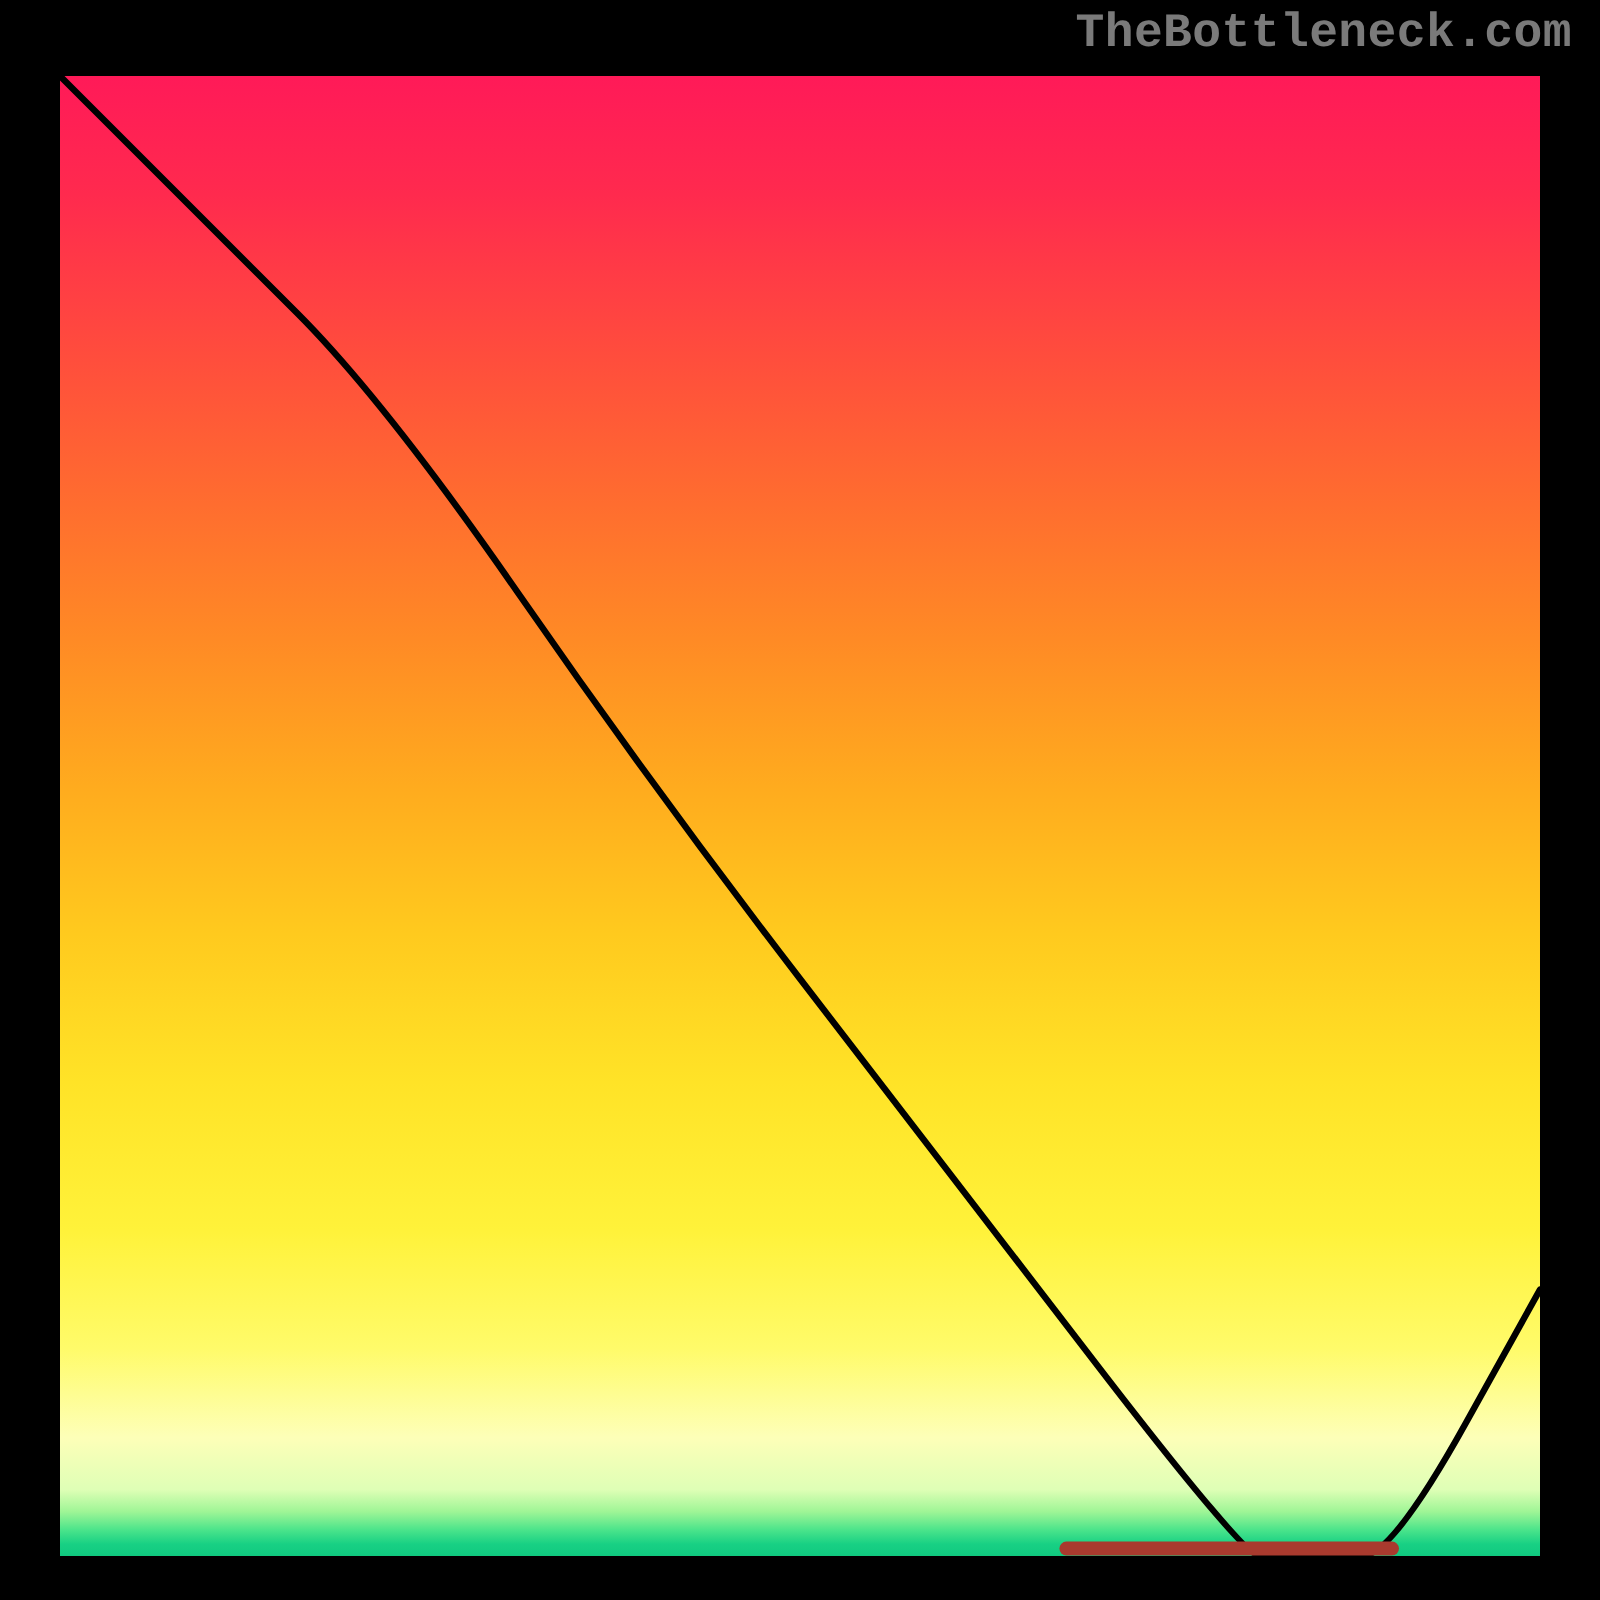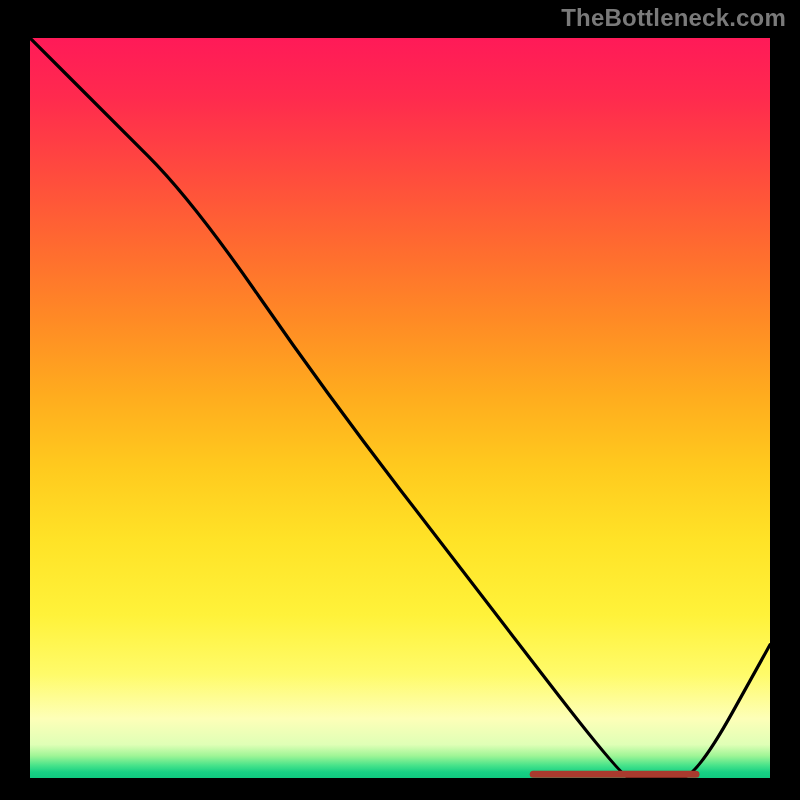--- a/index.html
+++ b/index.html
@@ -8,20 +8,21 @@
     width: 800px;
     height: 800px;
     background: #000;
     font-family: Arial, Helvetica, sans-serif;
     overflow: hidden;
   }
   .wrap {
     position: relative;
     width: 800px;
     height: 800px;
+    font-family: Liberation Mono, monospace;
   }
   .watermark {
     position: absolute;
     top: 4px;
     right: 14px;
     font-size: 24px;
     font-weight: 600;
     color: #7a7a7a;
     letter-spacing: 0.2px;
     z-index: 20;

